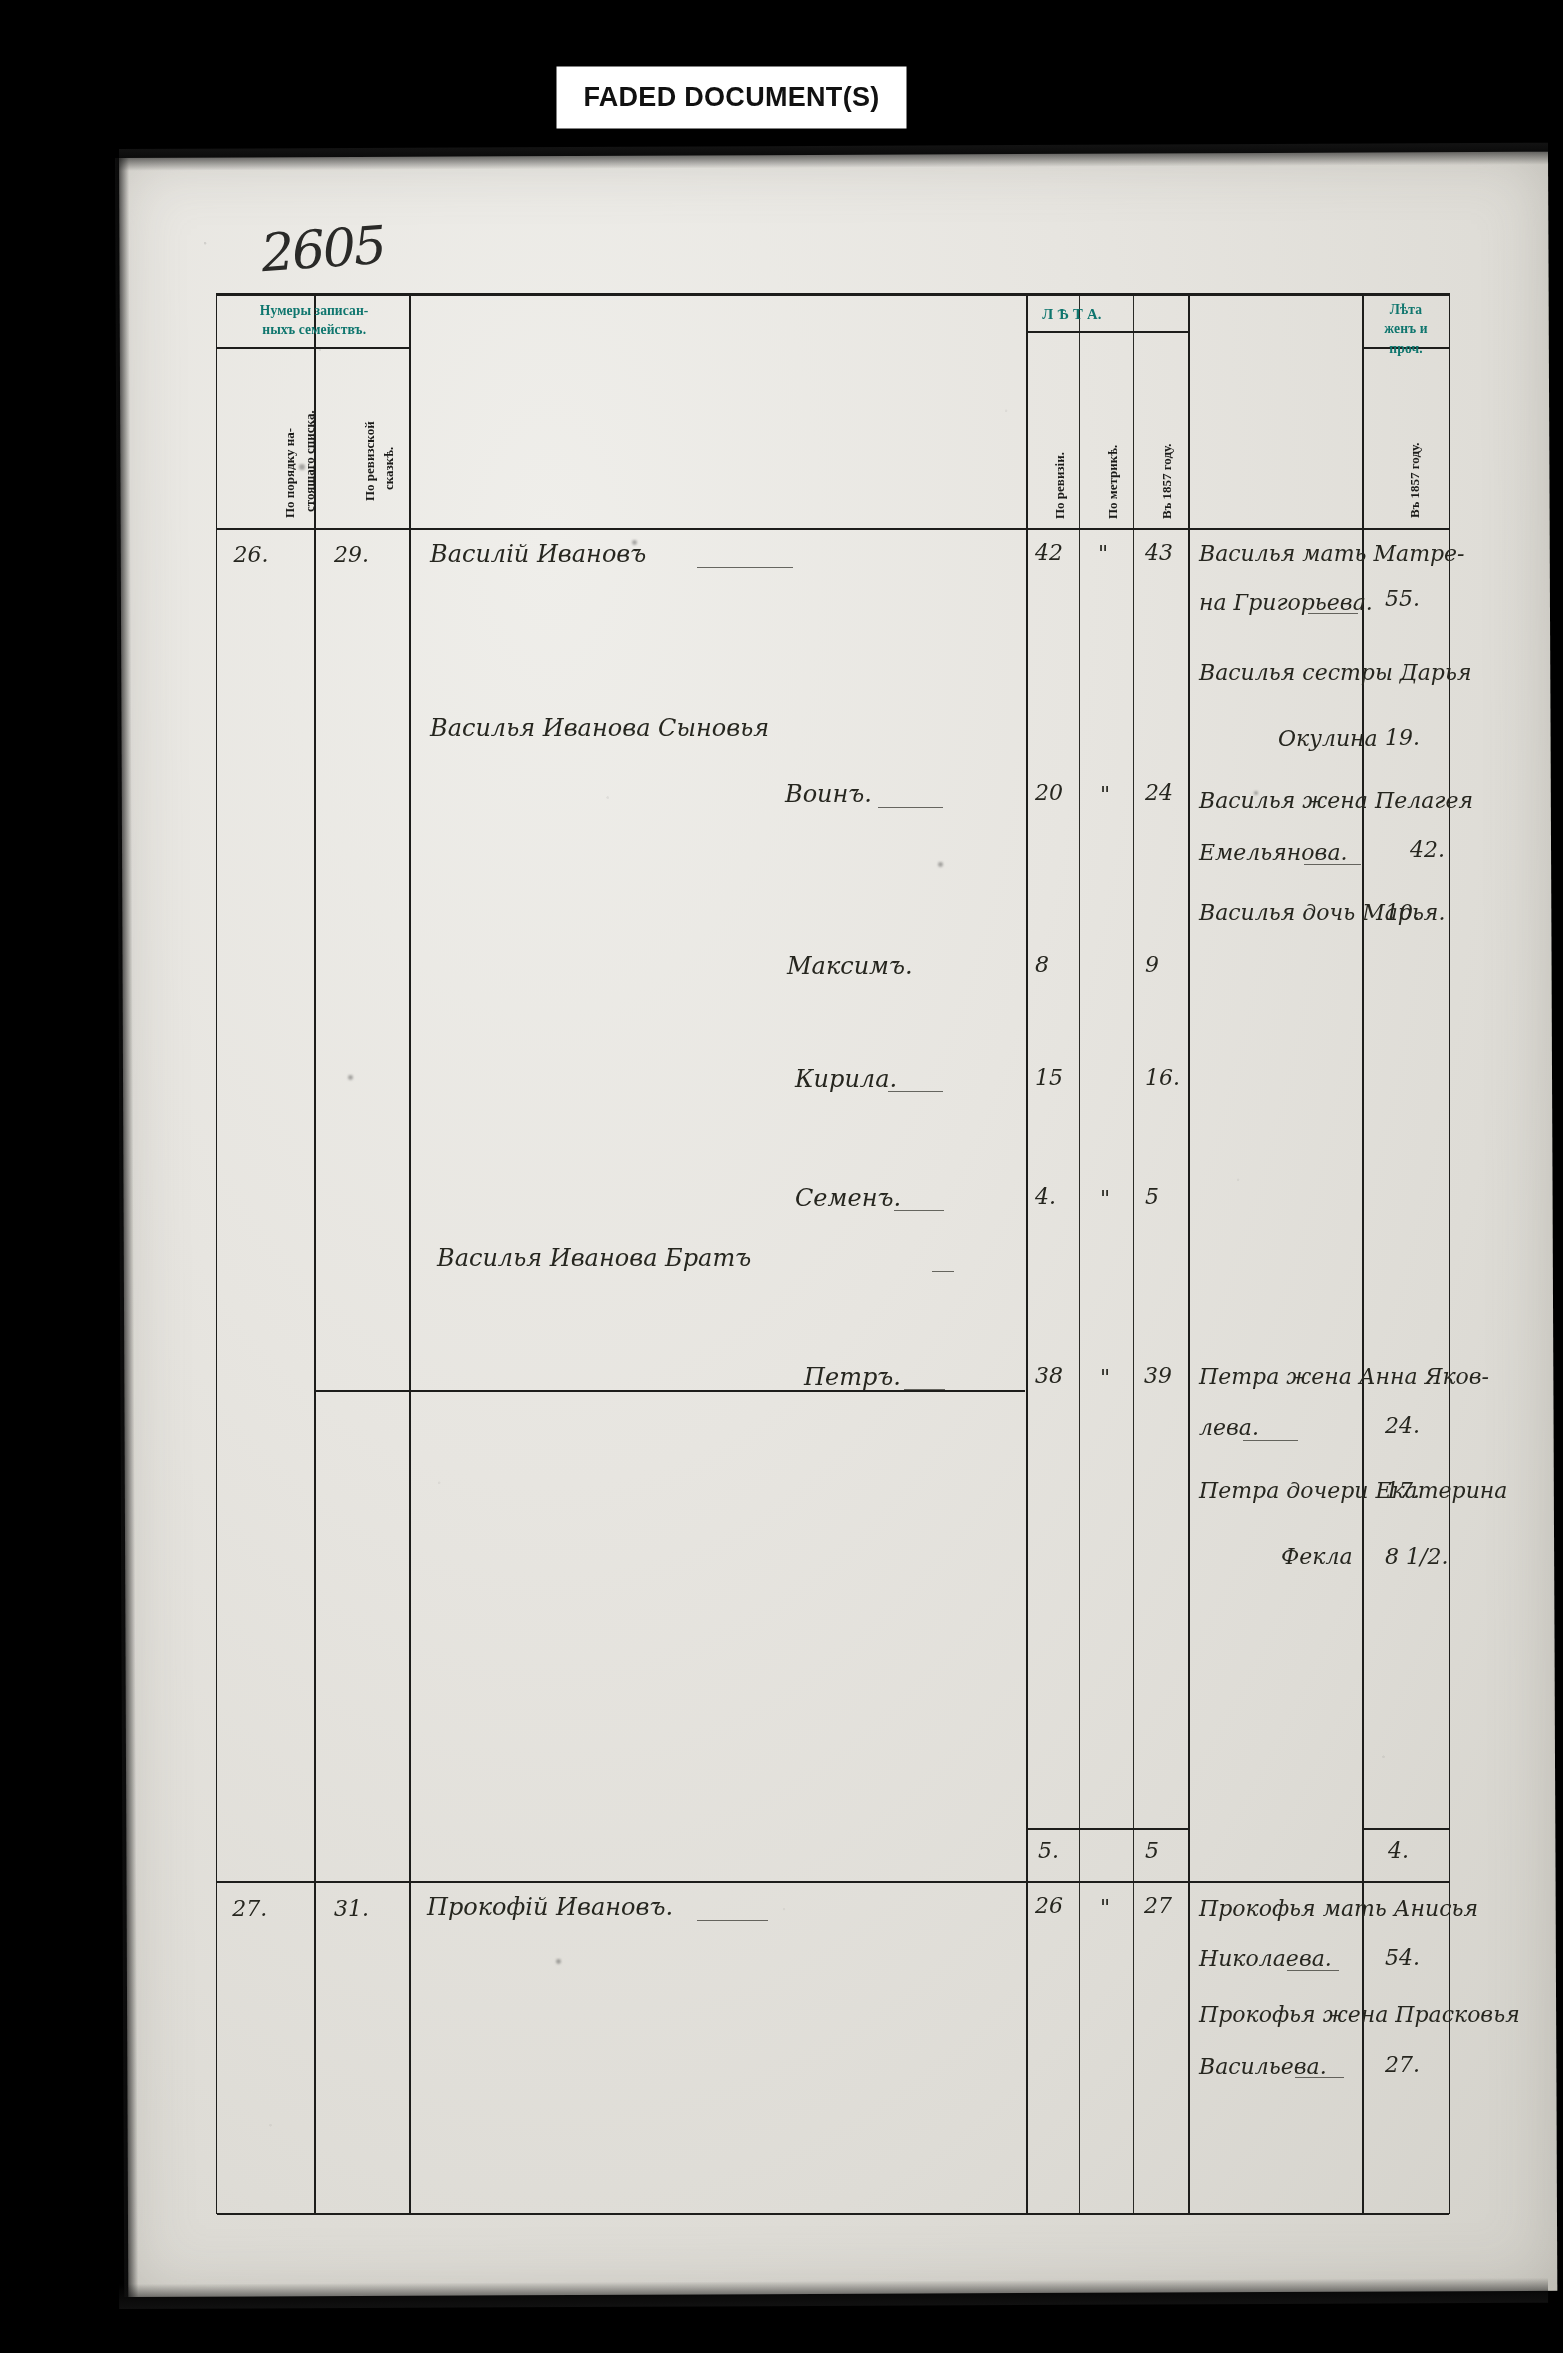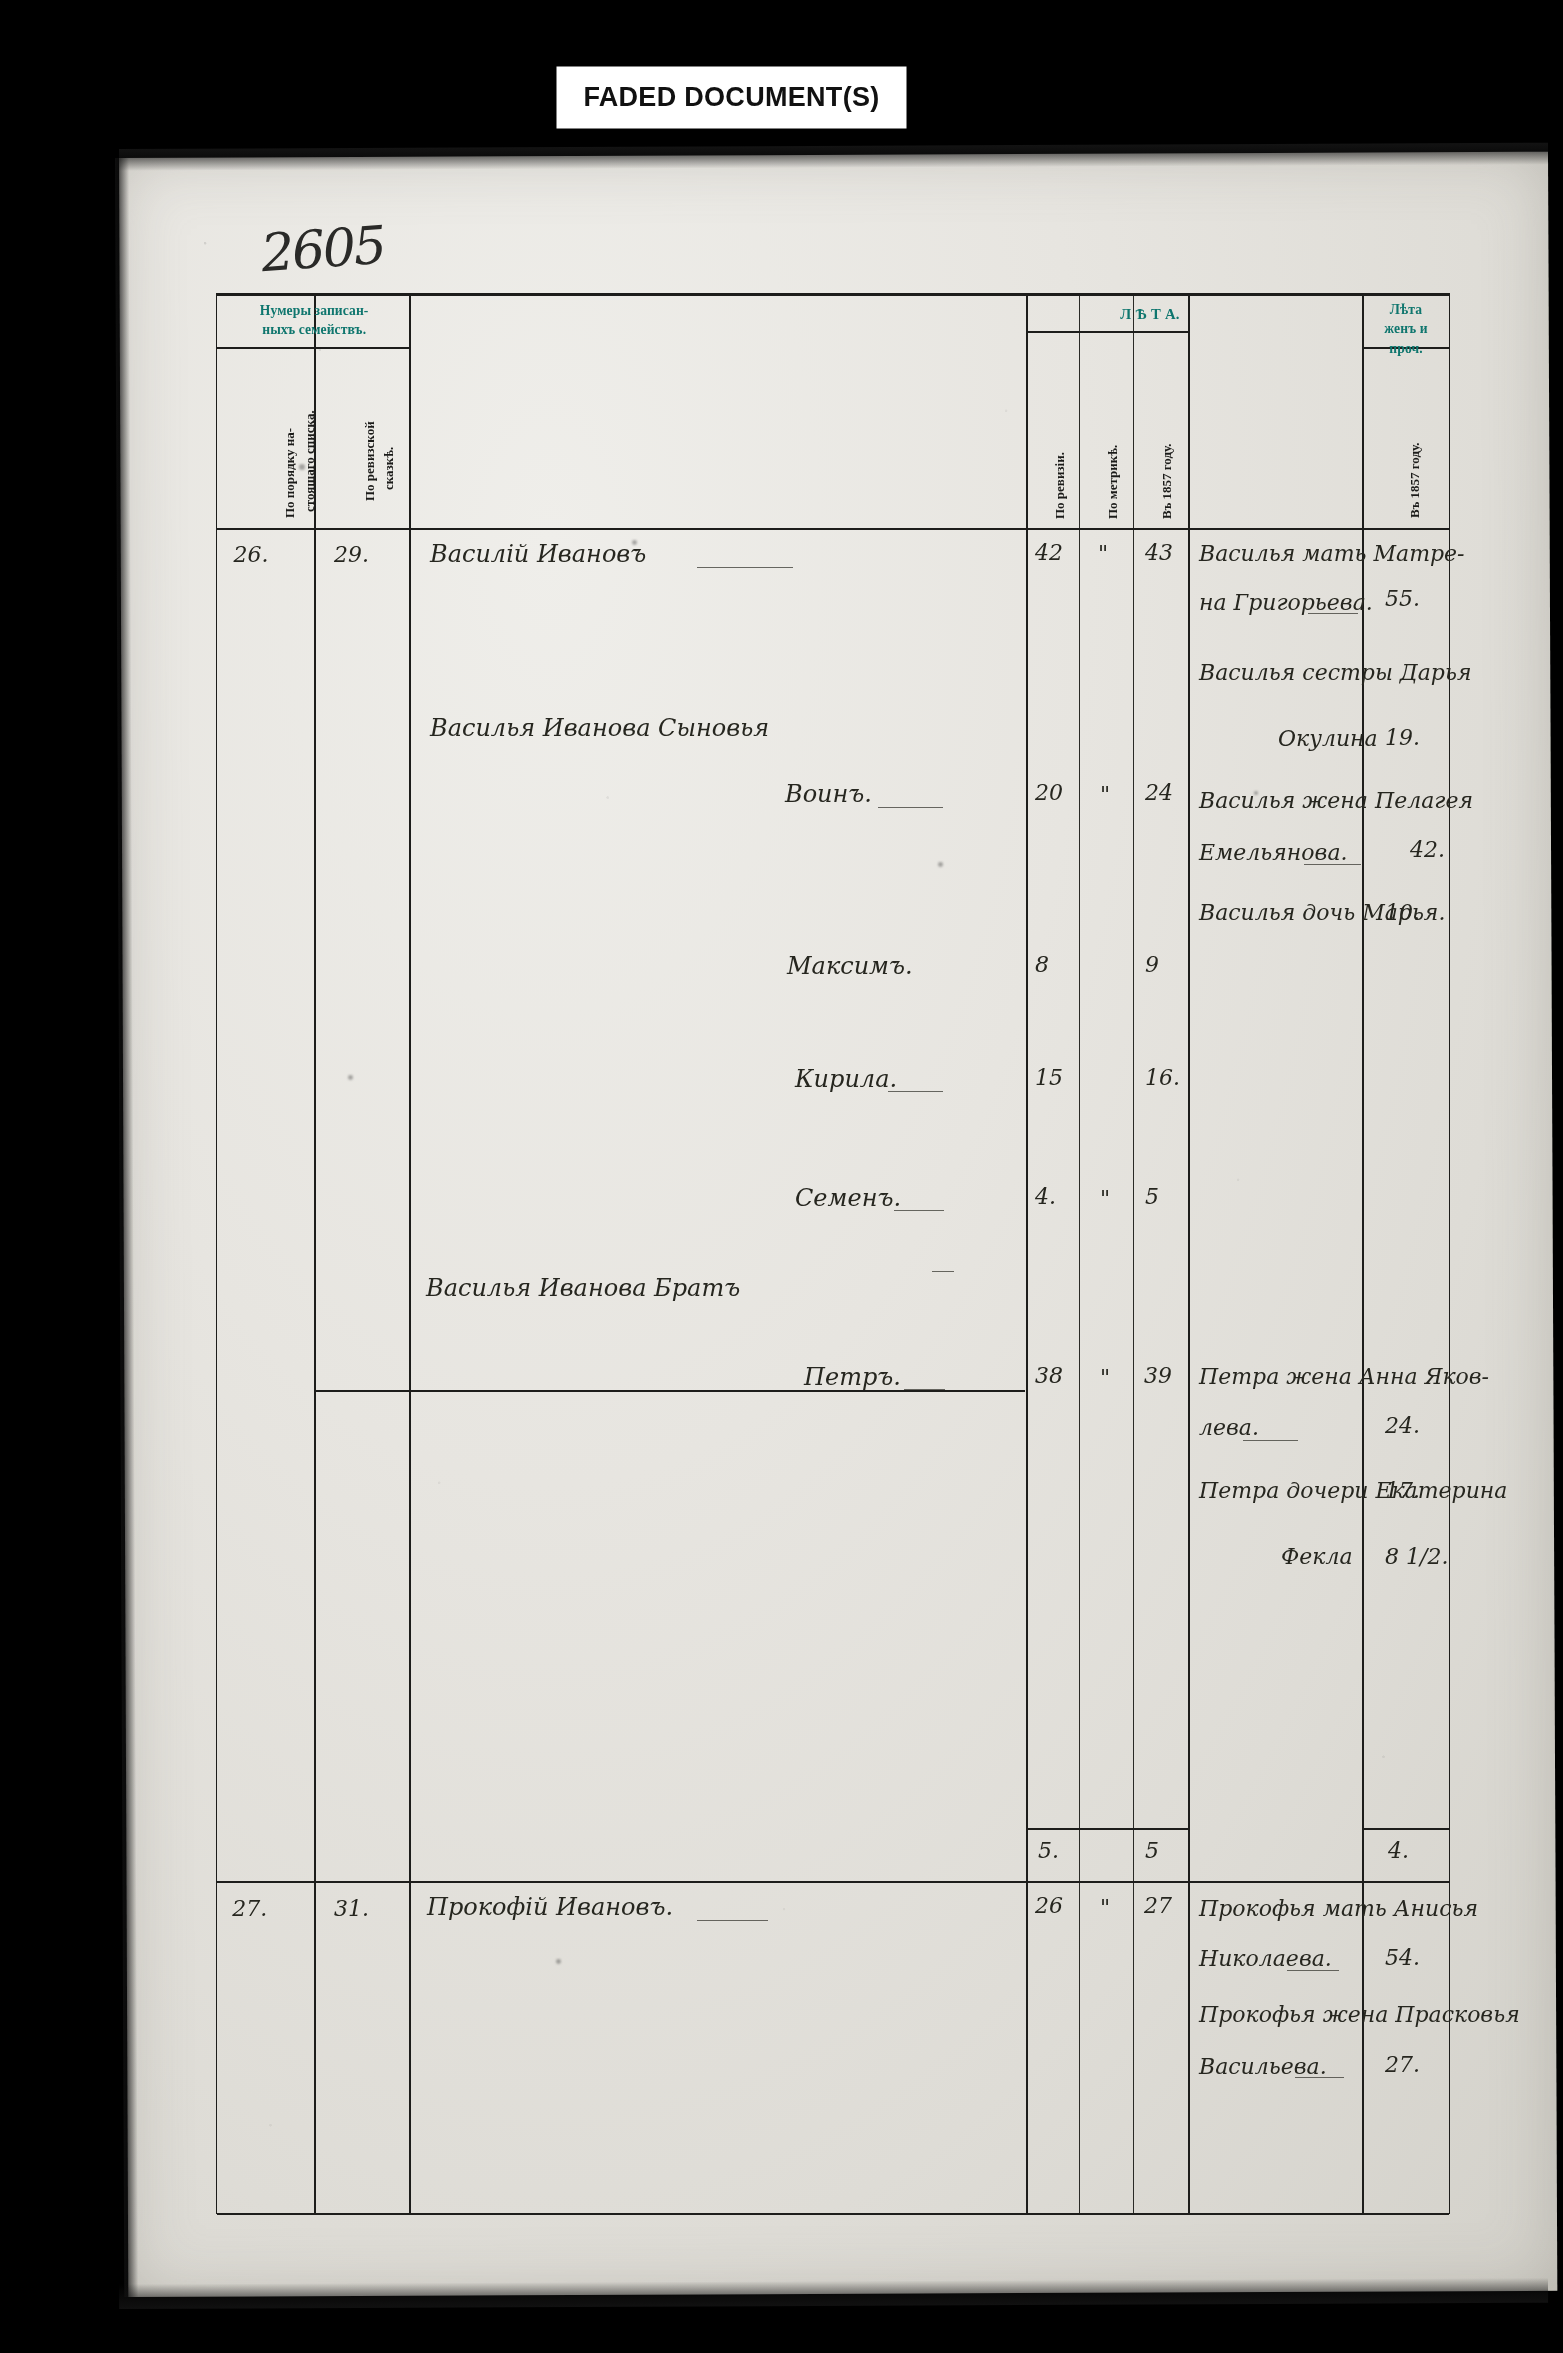--- a/index.html
+++ b/index.html
@@ -248,21 +248,21 @@
 
       <div class="hdr small" style="left:2.2px; top:6.5px; width:190px;">Нумеры записан-<br>ныхъ семействъ.</div>
 
       <div class="vert" style="left:65px; top:224px;">По порядку на-</div>
       <div class="vert" style="left:85px; top:218px;">стоящаго списка.</div>
 
       <div class="vert" style="left:145px; top:207px;">По ревизской</div>
       <div class="vert" style="left:164px; top:196px;">сказкѣ.</div>
 
 
-      <div class="hdr mid" style="left:846px; top:9.8px; width:174px;">Л Ѣ Т А.</div>
+      <div class="hdr mid" style="left:768px; top:9.8px; width:174px;">Л Ѣ Т А.</div>
 
       <div class="vert" style="left:835px; top:225px;">По ревизіи.</div>
       <div class="vert" style="left:888px; top:225px;">По метрикѣ.</div>
       <div class="vert" style="left:942px; top:225px;">Въ 1857 году.</div>
 
 
       <div class="hdr small" style="left:1146px; top:5.5px; width:86px;">Лѣта<br>женъ и<br>проч.</div>
       <div class="vert" style="left:1190px; top:224px;">Въ 1857 году.</div>
 
       <div class="hw m" style="left:16.4px; top:248px;">26.</div>
@@ -290,21 +290,21 @@
       <div class="rule" style="left:671px; top:797px; width:55px;"></div>
       <div class="hw m" style="left:818px; top:771px;">15</div>
       <div class="hw m" style="left:928px; top:771px;">16.</div>
 
       <div class="hw l" style="left:578px; top:890px;">Семенъ.</div>
       <div class="rule" style="left:677px; top:916px; width:50px;"></div>
       <div class="hw m" style="left:818px; top:890px;">4.</div>
       <div class="hw m" style="left:883px; top:892px;">"</div>
       <div class="hw m" style="left:928px; top:890px;">5</div>
 
-      <div class="hw l" style="left:209px; top:950px;margin-top:30px;">Василья Иванова Братъ</div>
+      <div class="hw l" style="left:220px; top:950px;">Василья Иванова Братъ</div>
       <div class="rule" style="left:715px; top:977px; width:22px;"></div>
 
       <div class="hw l" style="left:587px; top:1069px;">Петръ.</div>
       <div class="rule" style="left:687px; top:1095px; width:41px;"></div>
       <div class="hw m" style="left:818px; top:1069px;">38</div>
       <div class="hw m" style="left:883px; top:1071px;">"</div>
       <div class="hw m" style="left:927px; top:1069px;">39</div>
 
       <div class="hw m" style="left:982px; top:247px;">Василья мать Матре-</div>
       <div class="hw m" style="left:982px; top:296px;">на Григорьева.</div>

